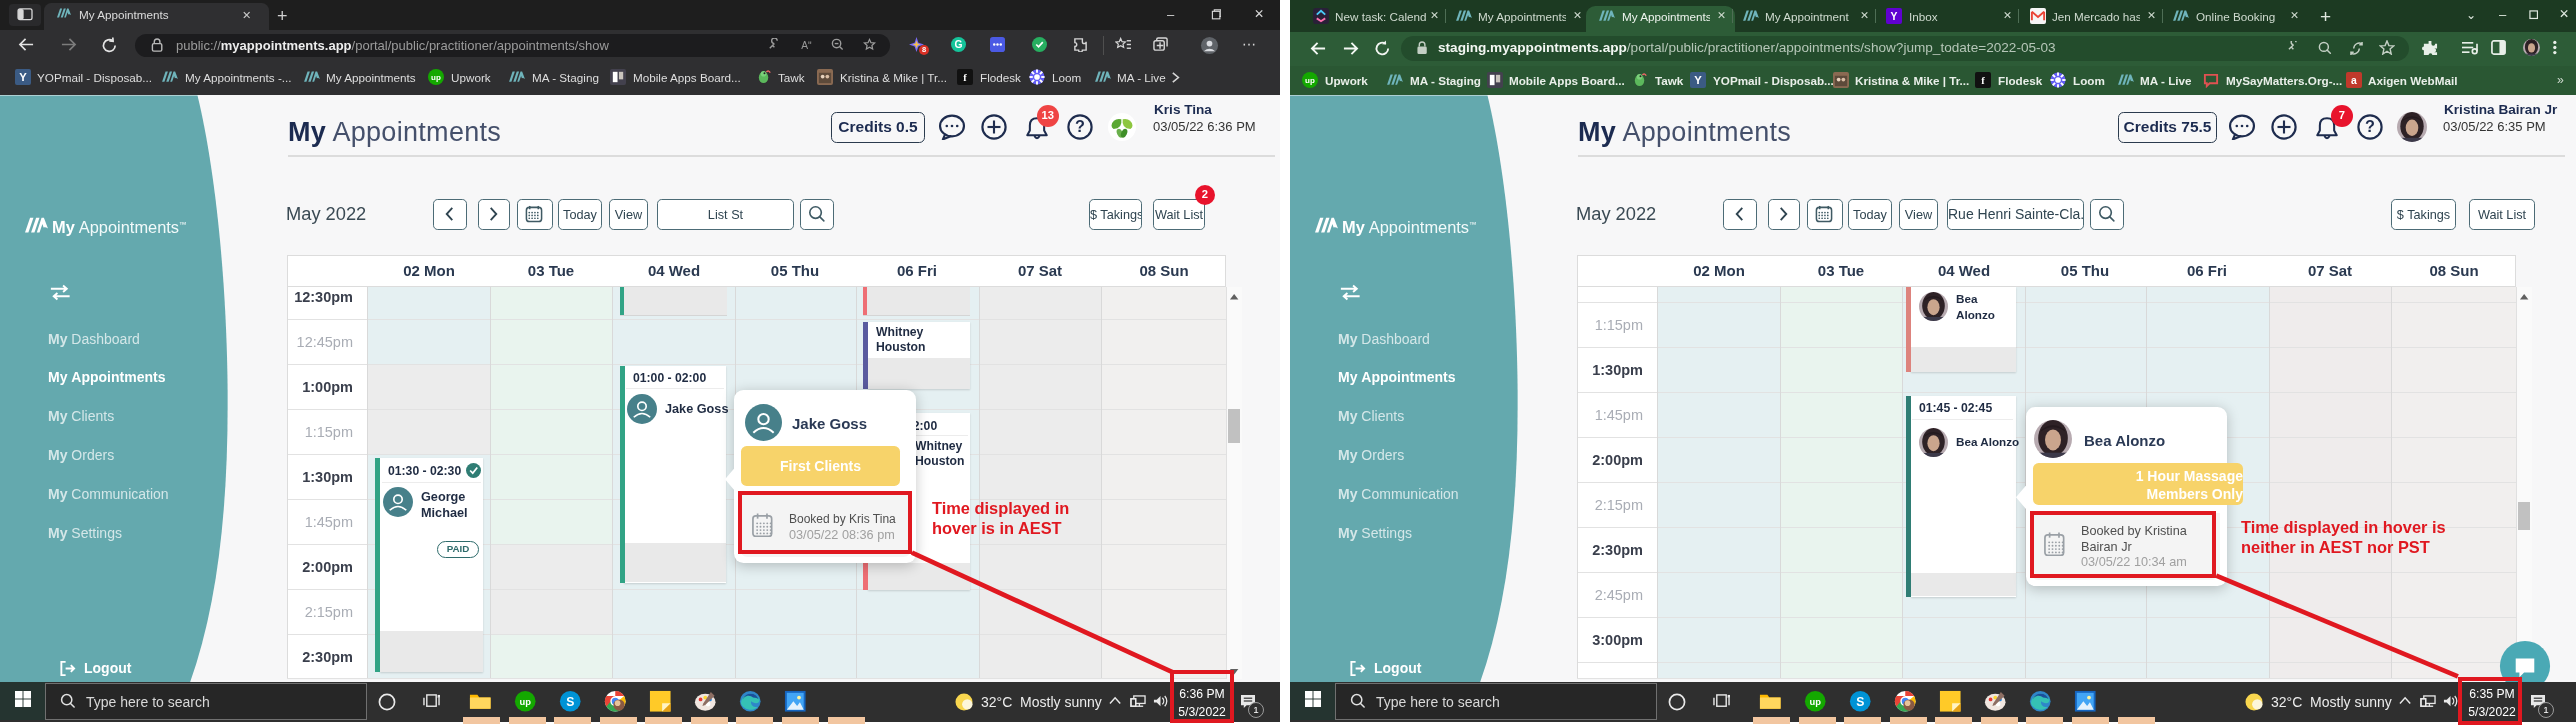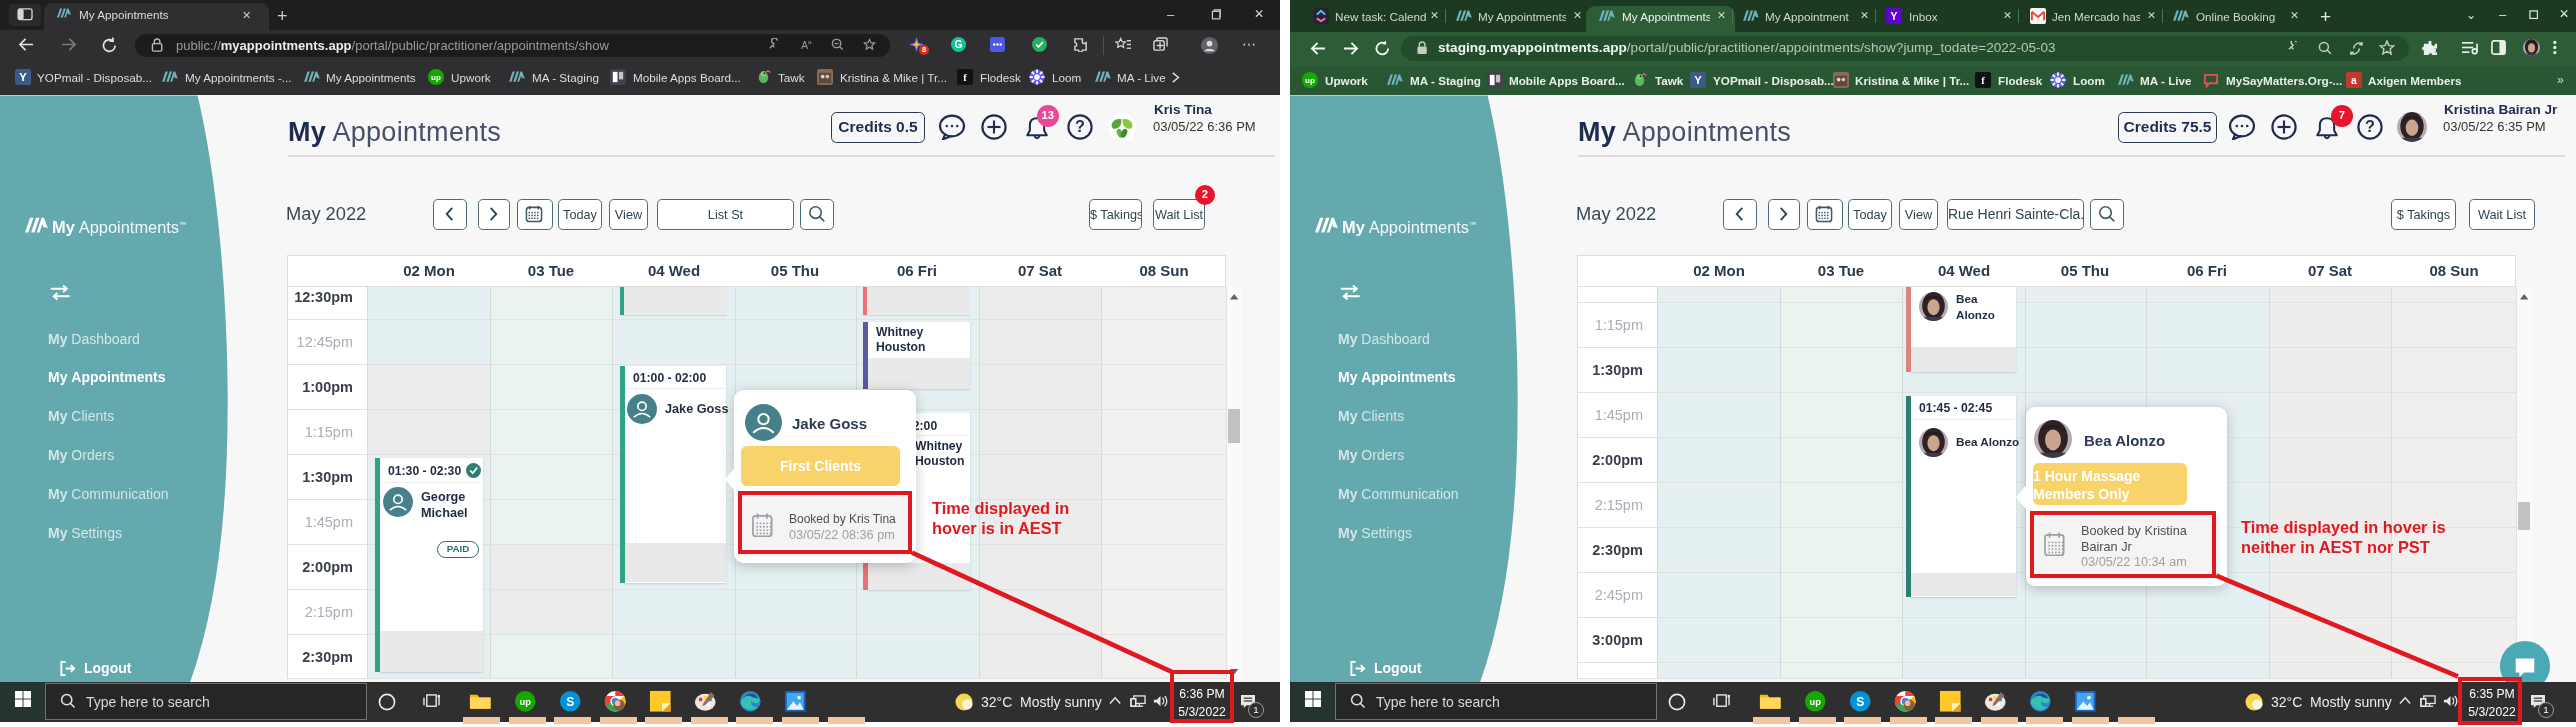--- a/index.html
+++ b/index.html
@@ -229,21 +229,21 @@
       </svg>
       <svg class="abs" style="left:981px;top:114px;" width="26" height="26" viewBox="0 0 28 28">
         <circle cx="14" cy="14" r="12.5" fill="none" stroke="#1e2c4e" stroke-width="2.3"></circle>
         <line x1="7.0" y1="14" x2="21.0" y2="14" stroke="#1e2c4e" stroke-width="2.3"></line>
         <line x1="14" y1="7.0" x2="14" y2="21.0" stroke="#1e2c4e" stroke-width="2.3"></line>
       </svg>
       <svg class="abs" style="left:1024px;top:115px;" width="26" height="26" viewBox="0 0 28 28">
         <path d="M 3.5,21.7 L 24.5,21.7 L 21.7,16.8 L 21.7,11.200000000000001 Q 21.7,3.5 14,3.5 Q 6.3,3.5 6.3,11.200000000000001 L 6.3,16.8 Z" fill="none" stroke="#1e2c4e" stroke-width="2.2" stroke-linejoin="round"></path>
         <path d="M 11.200000000000001,22.68 Q 14,27.3 16.8,22.68" fill="none" stroke="#1e2c4e" stroke-width="2.2"></path>
       </svg>
-      <div class="abs " style="left:1037px;top:105px;width:21.6px;height:21.6px;background:#ec4899;border-radius:11.2px;color:#fff;font-size:11.2px;font-weight:bold;text-align:center;line-height:21.6px;">13</div>
+      <div class="abs " style="left:1037px;top:105px;width:21.6px;height:21.6px;background:#ef4444;border-radius:11.2px;color:#fff;font-size:11.2px;font-weight:bold;text-align:center;line-height:21.6px;">13</div>
       <svg class="abs" style="left:1067px;top:114px;" width="26" height="26" viewBox="0 0 28 28">
         <circle cx="14" cy="14" r="12.5" fill="none" stroke="#1e2c4e" stroke-width="2.3"></circle>
         <text x="14" y="19.32" font-family="Liberation Sans" font-size="17.5" font-weight="bold" fill="#1e2c4e" text-anchor="middle">?</text>
       </svg>
       <svg class="abs" style="left:1108px;top:113px;" width="28" height="28" viewBox="0 0 30 30">
         <circle cx="15" cy="15" r="15" fill="#fff"></circle>
         <path d="M 3.75,13.5 Q 5.25,5.25 14.25,6.75 Q 15.75,16.5 6.0,17.25 Q 3.75,15.75 3.75,13.5 Z" fill="#5aa832"></path>
         <path d="M 26.25,13.5 Q 24.75,5.25 15.75,6.75 Q 14.25,16.5 24.0,17.25 Q 26.25,15.75 26.25,13.5 Z" fill="#8dc63f"></path>
         <ellipse cx="12.75" cy="21.75" rx="3.0" ry="4.95" fill="#6ab04c" transform="rotate(-25 12.75 21.75)"></ellipse>
         <ellipse cx="17.25" cy="21.75" rx="3.0" ry="4.95" fill="#3f8f28" transform="rotate(25 17.25 21.75)"></ellipse>
@@ -746,21 +746,21 @@
       </svg>
       <div class="abs txt " style="left:850px;top:74px;font-size:11.7px;color:#e9efe9;font-weight:bold;">MA - Live</div>
       <svg class="abs" style="left:913px;top:72px;" width="16" height="16" viewBox="0 0 17 17">
         <path d="M2,3 h13 v9 h-8 l-3,3 v-3 h-2 Z" fill="none" stroke="#e05252" stroke-width="2"></path>
       </svg>
       <div class="abs txt " style="left:936px;top:74px;font-size:11.7px;color:#e9efe9;font-weight:bold;">MySayMatters.Org-...</div>
       <svg class="abs" style="left:1056px;top:72px;" width="16" height="16" viewBox="0 0 17 17">
         <rect width="17" height="17" rx="2" fill="#c0392b"></rect>
         <text x="8.5" y="13" font-size="11" font-weight="bold" fill="#fff" text-anchor="middle" font-family="Liberation Sans">a</text>
       </svg>
-      <div class="abs txt " style="left:1078px;top:74px;font-size:11.7px;color:#e9efe9;font-weight:bold;">Axigen Members</div>
+      <div class="abs txt " style="left:1078px;top:74px;font-size:11.7px;color:#e9efe9;font-weight:bold;">Axigen WebMail</div>
       <div class="abs txt " style="left:1267px;top:73px;font-size:12.2px;color:#cfdacf;">»</div>
       <div class="abs " style="left:0px;top:95px;width:1286px;height:588px;background:#f7f7f8;"></div>
       <svg class="abs" style="left:0px;top:95px;" width="234" height="588" viewBox="0 0 250 627">
         <path d="M0,0 L211,0 C228,70 241,180 243,300 C245,430 234,540 203,627 L0,627 Z" fill="#64a9ae"></path>
       </svg>
       <svg class="abs" style="left:25px;top:217px;" width="22.5" height="16" viewBox="0 0 24 17">
         <g fill="#fff" transform="scale(0.72)">
           <path d="M7.5,1 L12.5,1 L5,23 L0,23 Z"></path>
           <path d="M16.5,1 L21.5,1 L14,23 L9,23 Z"></path>
           <path d="M24.5,1 L28,1 L34,17 Q30,14 27.5,15.5 L25.8,10.5 L21.5,23 L17.5,23 Z"></path>
@@ -959,21 +959,21 @@
         </defs>
         <g clip-path="url(#c814469)">
           <rect width="41.0" height="41.0" fill="#b7aab0"></rect>
           <ellipse cx="20.5" cy="19.474999999999998" rx="15.99" ry="19.474999999999998" fill="#2e2226"></ellipse>
           <ellipse cx="20.5" cy="21.525000000000002" rx="8.61" ry="11.275" fill="#caa58d"></ellipse>
           <path d="M 7.175,12.299999999999999 Q 20.5,3.0749999999999997 33.824999999999996,12.299999999999999 L 32.800000000000004,10.25 Q 20.5,1.0250000000000001 8.200000000000001,10.25 Z" fill="#241a1e"></path>
           <rect y="35.26" width="41.0" height="8.200000000000001" fill="#3c3a4a"></rect>
         </g>
       </svg>
       <div class="abs txt " style="left:794px;top:432px;font-size:15px;font-weight:bold;color:#2b3a55;">Bea Alonzo</div>
-      <div class="abs " style="left:743px;top:463px;width:154px;height:42px;background:#f7d36a;border-radius:5.6px;color:#fff;font-weight:bold;font-size:14px;text-align:left;line-height:18px;padding-top:3.7px;box-sizing:border-box;">1 Hour Massage<br>Members Only</div>
+      <div class="abs " style="left:743px;top:463px;width:210px;height:42px;background:#f7d36a;border-radius:5.6px;color:#fff;font-weight:bold;font-size:14px;text-align:right;line-height:18px;padding-top:3.7px;box-sizing:border-box;">1 Hour Massage<br>Members Only</div>
       <div class="abs " style="left:741px;top:513px;width:189px;height:67px;background:#f4f4f4;border-radius:0 0 7.5px 7.5px;"></div>
       <svg class="abs" style="left:754px;top:532px;" width="20.6" height="24.4" viewBox="0 0 22 26">
         <rect x="1" y="3" width="20" height="22" rx="3" fill="none" stroke="#9aa0a6" stroke-width="1.8"></rect>
         <line x1="6" y1="0.5" x2="6" y2="6" stroke="#9aa0a6" stroke-width="1.8"></line>
         <line x1="16" y1="0.5" x2="16" y2="6" stroke="#9aa0a6" stroke-width="1.8"></line>
         <circle cx="5.5" cy="11.0" r="1.0" fill="#9aa0a6"></circle>
         <circle cx="5.5" cy="14.6" r="1.0" fill="#9aa0a6"></circle>
         <circle cx="5.5" cy="18.2" r="1.0" fill="#9aa0a6"></circle>
         <circle cx="5.5" cy="21.8" r="1.0" fill="#9aa0a6"></circle>
         <circle cx="9.1" cy="11.0" r="1.0" fill="#9aa0a6"></circle>

